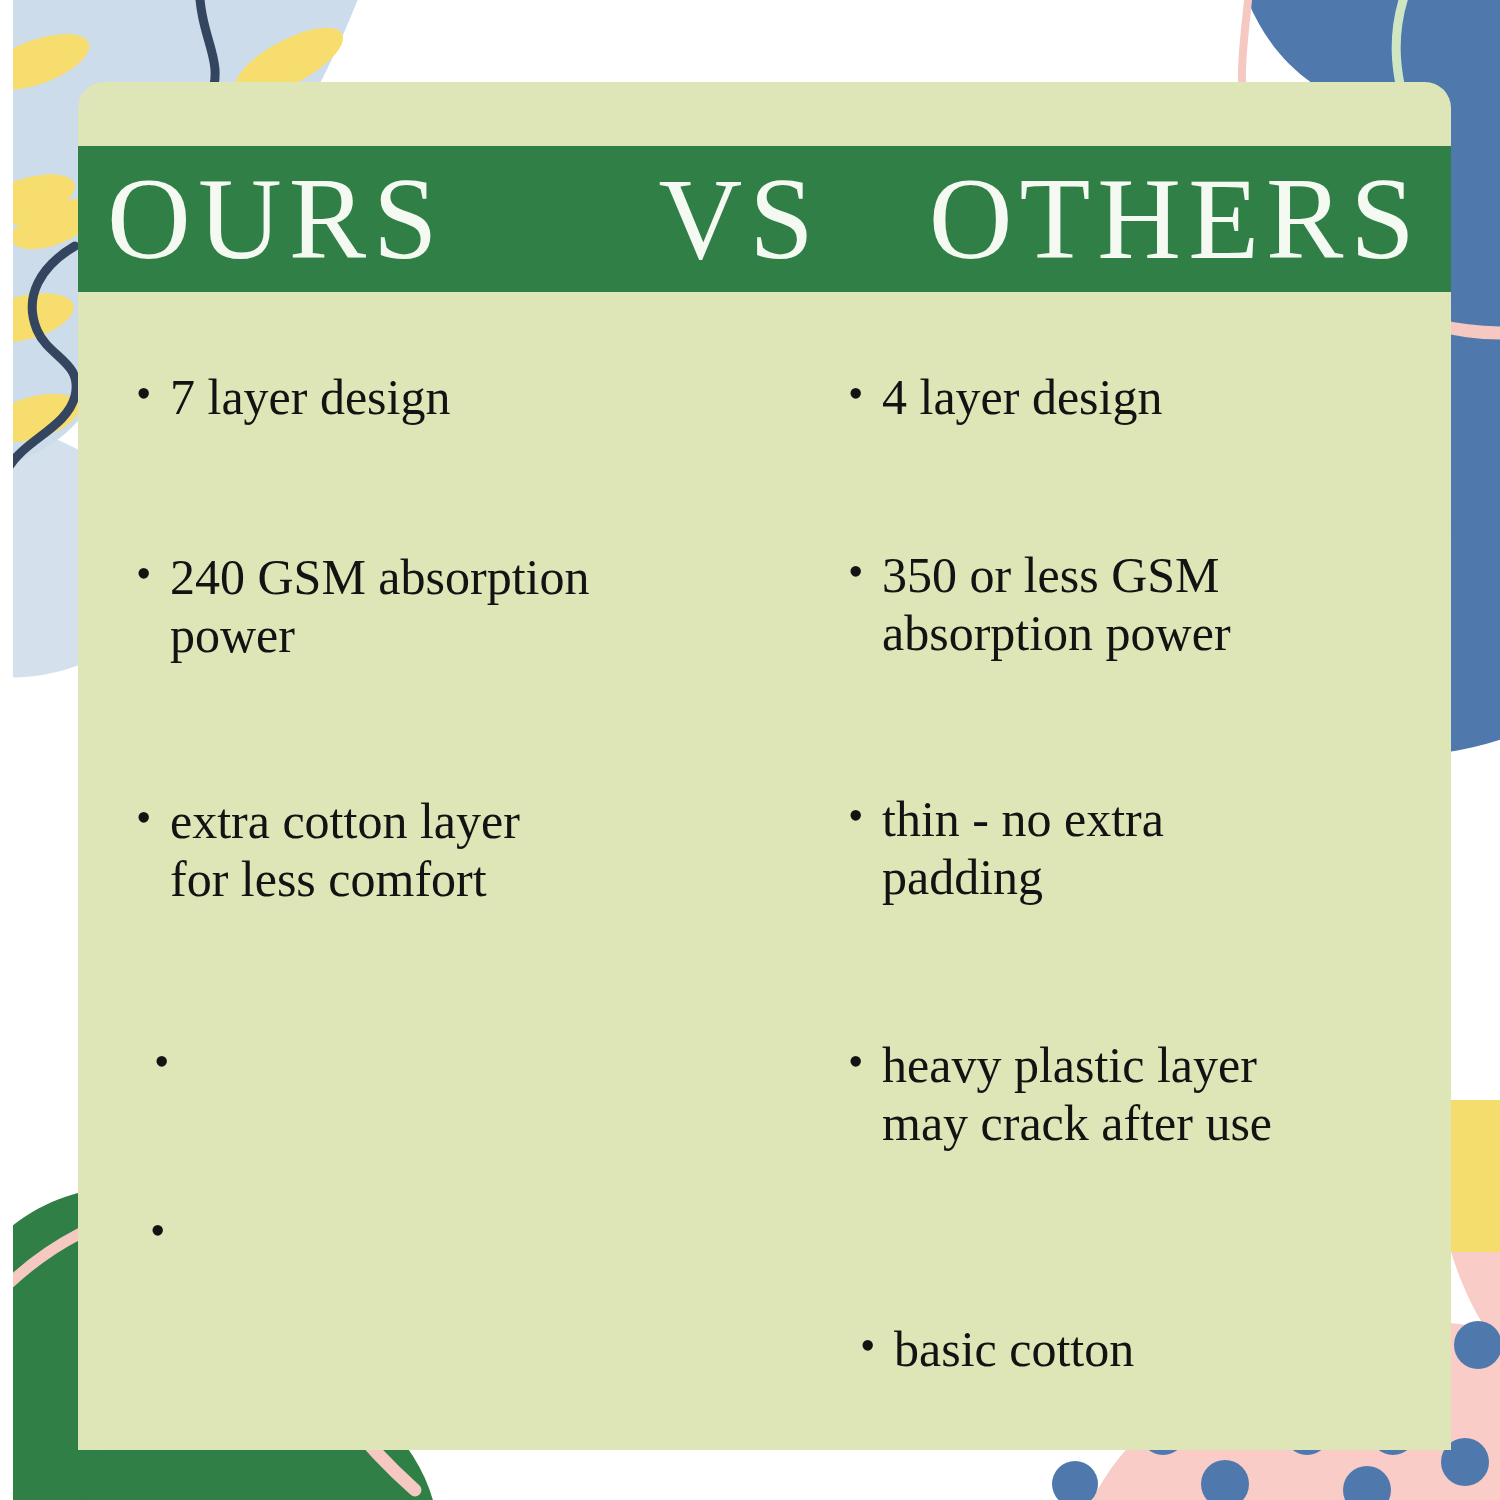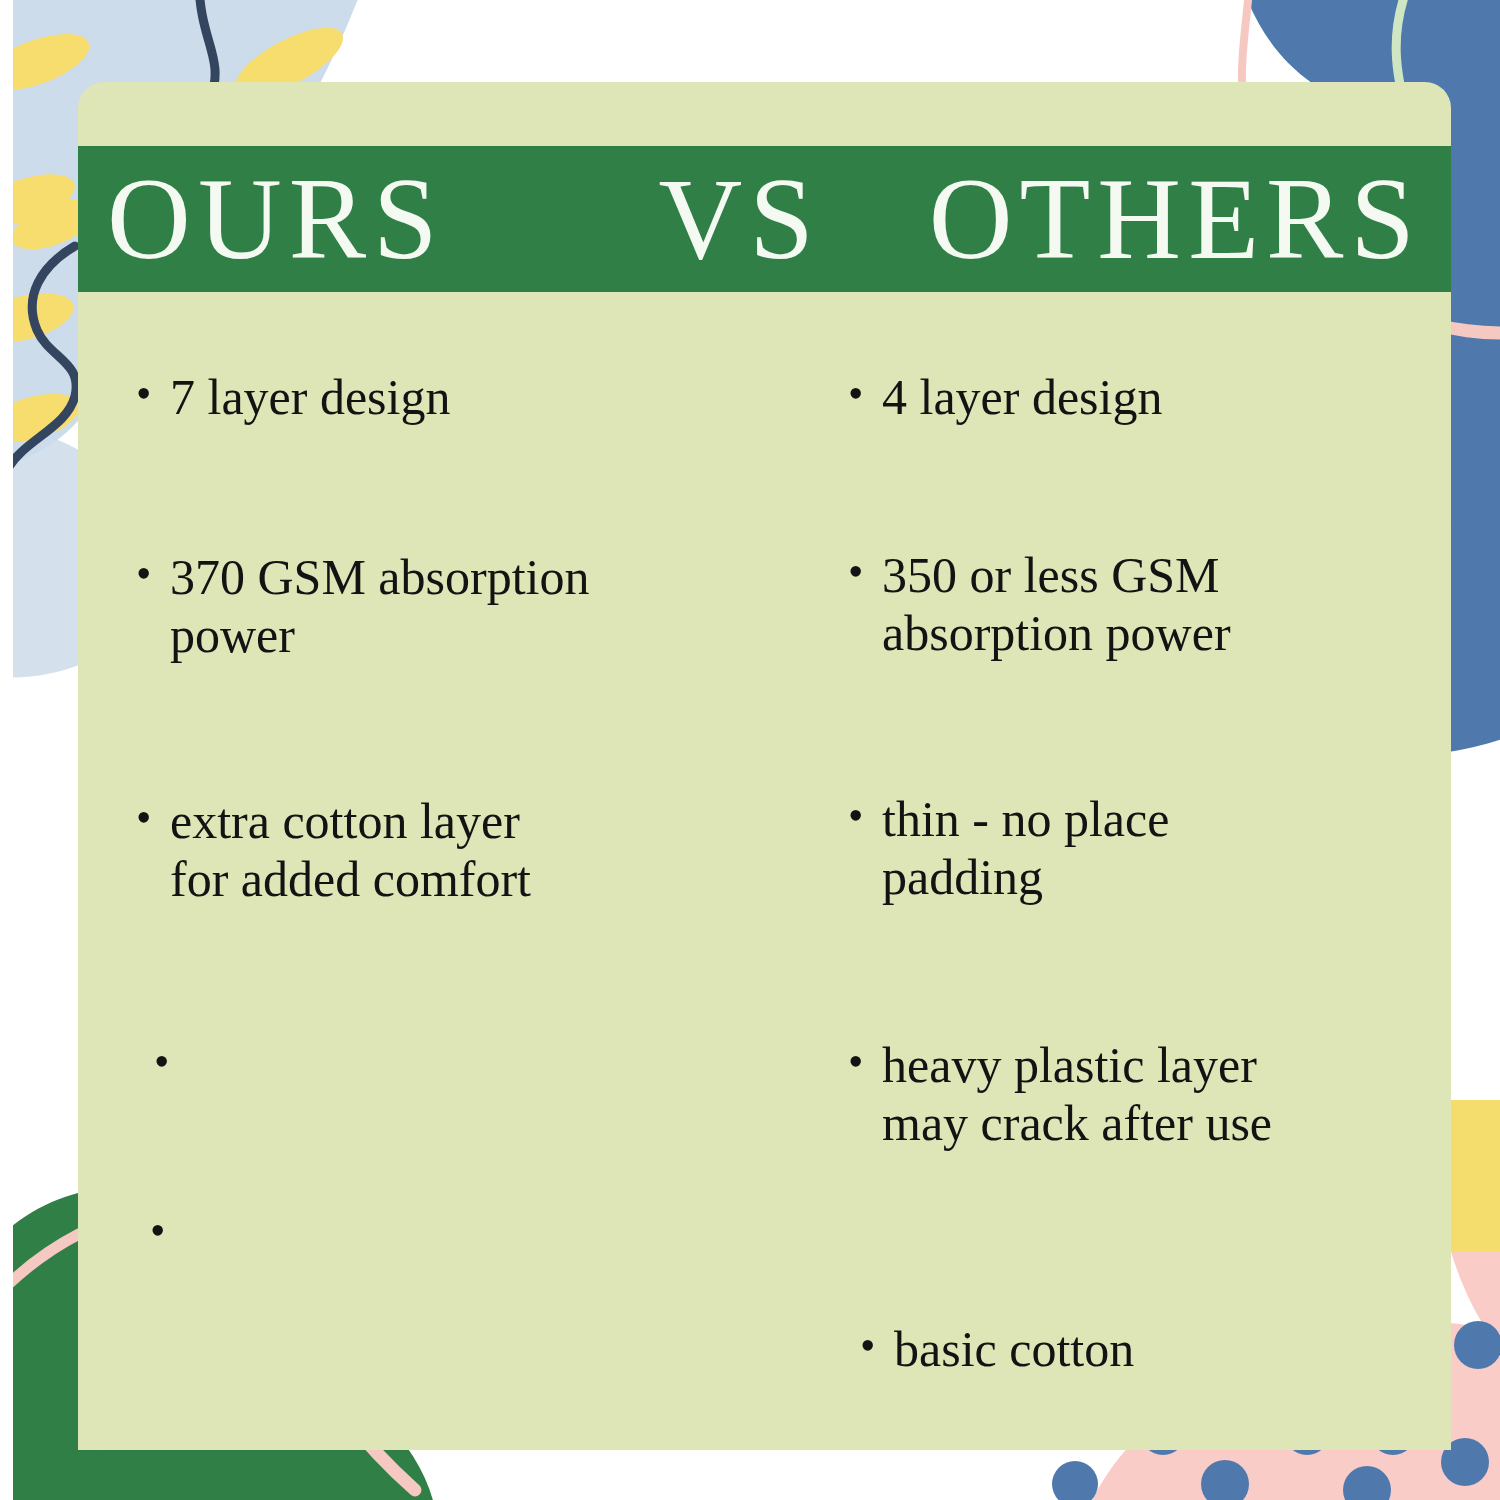--- a/index.html
+++ b/index.html
@@ -197,27 +197,27 @@
     <div class="columns">
 
       <div class="col col-ours">
         <ul class="bullet-list">
           <li class="bullet b0">
             <span class="dot">•</span>
             <span class="txt">7 layer design</span>
           </li>
           <li class="bullet b1">
             <span class="dot">•</span>
-            <span class="txt">370 GSM absorption
+            <span class="txt">240 GSM absorption
 power</span>
           </li>
           <li class="bullet b2">
             <span class="dot">•</span>
             <span class="txt">extra cotton layer
-for added comfort</span>
+for less comfort</span>
           </li>
           <li class="bullet b3">
             <span class="dot">•</span>
           </li>
           <li class="bullet b4">
             <span class="dot">•</span>
           </li>
         </ul>
       </div>
 
@@ -227,21 +227,21 @@
             <span class="dot">•</span>
             <span class="txt">4  layer design</span>
           </li>
           <li class="bullet b1">
             <span class="dot">•</span>
             <span class="txt">350 or less GSM
 absorption power</span>
           </li>
           <li class="bullet b2">
             <span class="dot">•</span>
-            <span class="txt">thin - no place
+            <span class="txt">thin - no extra
 padding</span>
           </li>
           <li class="bullet b3">
             <span class="dot">•</span>
             <span class="txt">heavy plastic layer
 may crack after use</span>
           </li>
           <li class="bullet b4">
             <span class="dot">•</span>
             <span class="txt">basic cotton</span>

